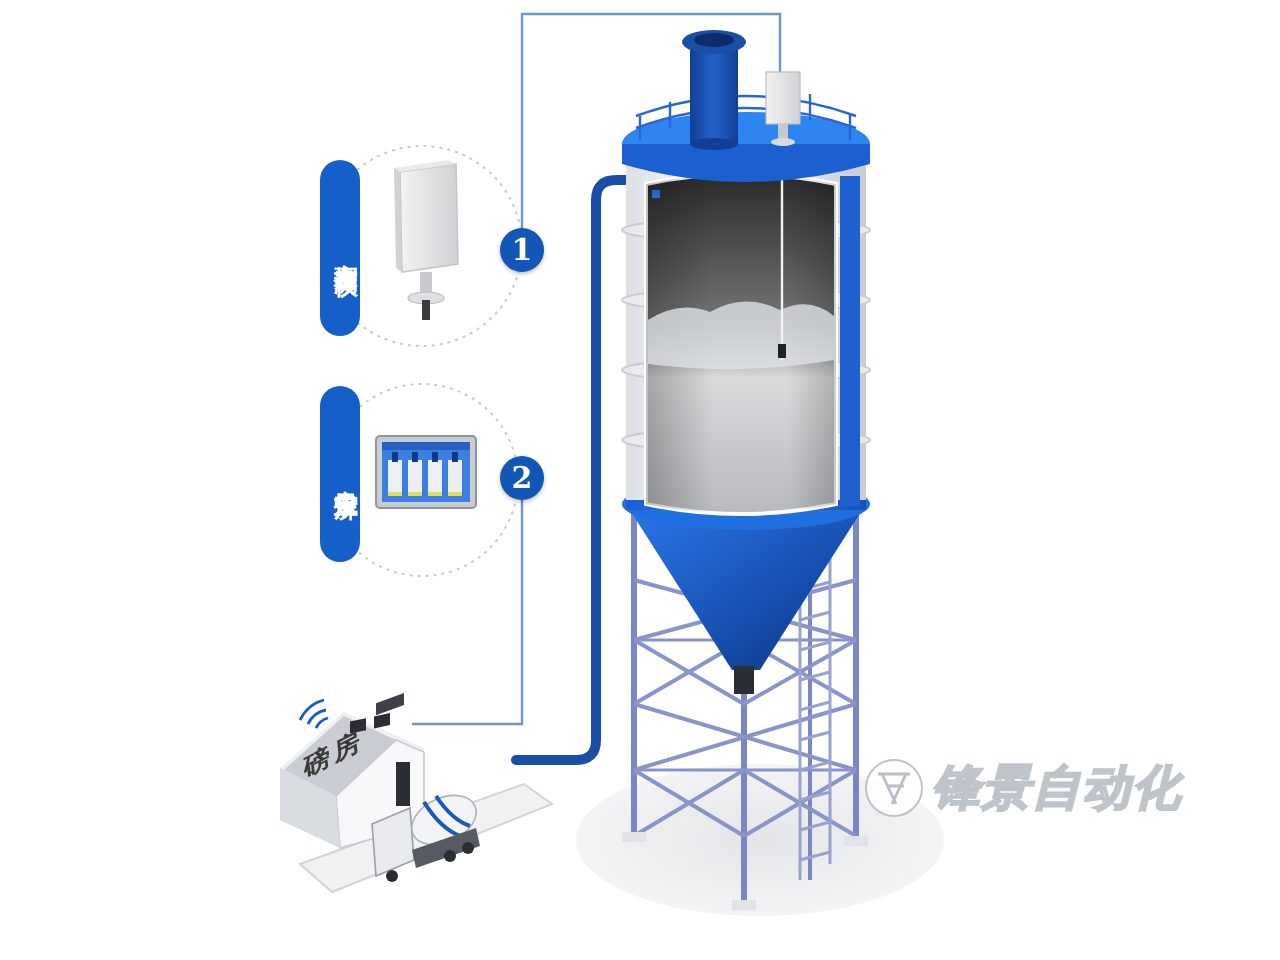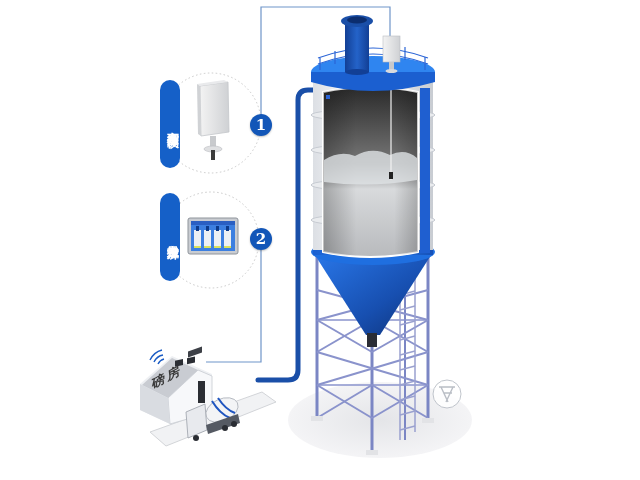--- a/index.html
+++ b/index.html
@@ -300,13 +300,17 @@
   </svg>
 
   <div class="pill" style="left:160px; top:80px; height:88px;">高空探测仪</div>
   <div class="badge" style="left:250px; top:114px;">1</div>
 
   <div class="pill" style="left:160px; top:193px; height:88px;">中控显示屏</div>
   <div class="badge" style="left:250px; top:228px;">2</div>
 
   <div class="house-label" style="left:152px; top:368px;">磅房</div>
 
+  <div class="watermark">
+    <span style="width:30px;"></span>
+    <span class="watermark-text">锋景自动化</span>
+  </div>
 </div>
 
 </body></html>

